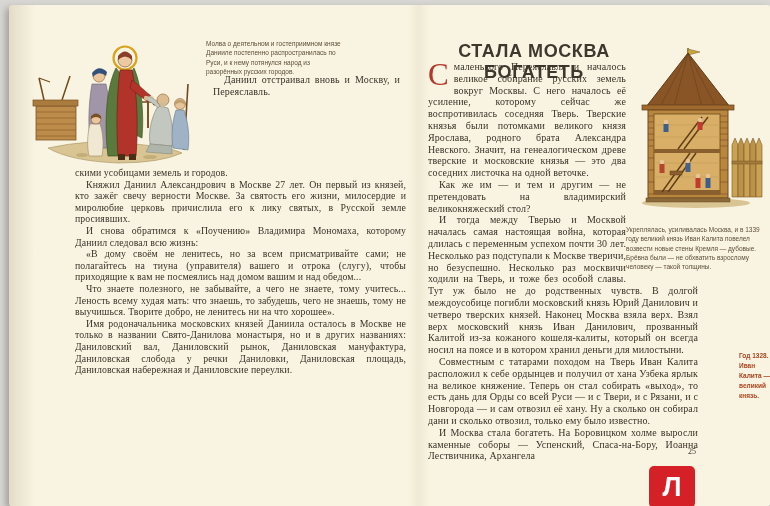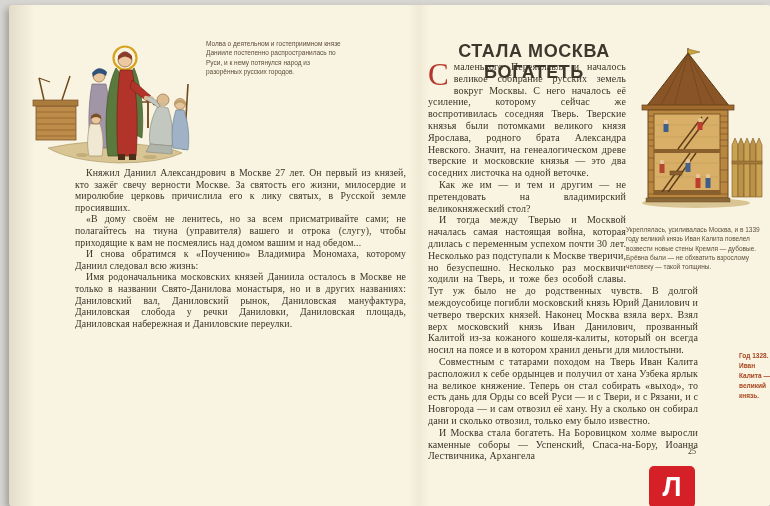--- a/index.html
+++ b/index.html
@@ -101,26 +101,29 @@
         <line x1="158" y1="48" x2="154" y2="114" stroke="#6e4a1e" stroke-width="1.6"></line>
         <path d="M146,74 C142,86 141,100 143,112 L158,114 C160,100 158,86 154,74 Z" fill="#9fb2c6" stroke="#64788c" stroke-width="0.6"></path>
         <circle cx="150" cy="68" r="5.5" fill="#e6c49a" stroke="#8a5a30" stroke-width="0.6"></circle>
         <path d="M145,66 Q150,61 155,66 L155,69 Q150,64 145,69 Z" fill="#bfa06a"></path>
       </g>
     </svg>
 
     <div class="abs caption left-caption">Молва о деятельном и гостеприимном князе Данииле постепенно распространилась по Руси, и к нему потянулся народ из разорённых русских городов.</div>
 
     <div class="abs body-text left-narrow">
+      <p class="ind">Даниил отстраивал вновь и Москву, и Переяславль.</p>
     </div>
 
     <div class="abs body-text left-wide">
+      <p>скими усобицами земель и городов.</p>
       <p class="ind">Княжил Даниил Александрович в Москве 27 лет. Он первый из князей, кто зажёг свечу верности Москве. За святость его жизни, милосердие и миролюбие церковь причислила его к лику святых, в Русской земле просиявших.</p>
+      <p class="ind">И снова обратимся к «Поучению» Владимира Мономаха, которому Даниил следовал всю жизнь:</p>
       <p class="ind">«В дому своём не ленитесь, но за всем присматривайте сами; не полагайтесь на тиуна (управителя) вашего и отрока (слугу), чтобы приходящие к вам не посмеялись над домом вашим и над обедом...</p>
-      <p class="ind">И снова обратимся к «Поучению» Владимира Мономаха, которому Даниил следовал всю жизнь:</p>
+      <p class="ind">Что знаете полезного, не забывайте, а чего не знаете, тому учитесь... Леность всему худая мать: что знаешь, то забудешь, чего не знаешь, тому не выучишься. Творите добро, не ленитесь ни на что хорошее».</p>
       <p class="ind">Имя родоначальника московских князей Даниила осталось в Москве не только в названии Свято-Данилова монастыря, но и в других названиях: Даниловский вал, Даниловский рынок, Даниловская мануфактура, Даниловская слобода у речки Даниловки, Даниловская площадь, Даниловская набережная и Даниловские переулки.</p>
     </div>
   </div>
 
   <div>
 
     <div class="abs page-title">СТАЛА МОСКВА БОГАТЕТЬ</div>
 
     <svg class="abs" style="left:638px;top:47px;" width="126" height="166" viewBox="0 0 126 166">
       <ellipse cx="58" cy="156" rx="54" ry="5" fill="#d9c493"></ellipse>

